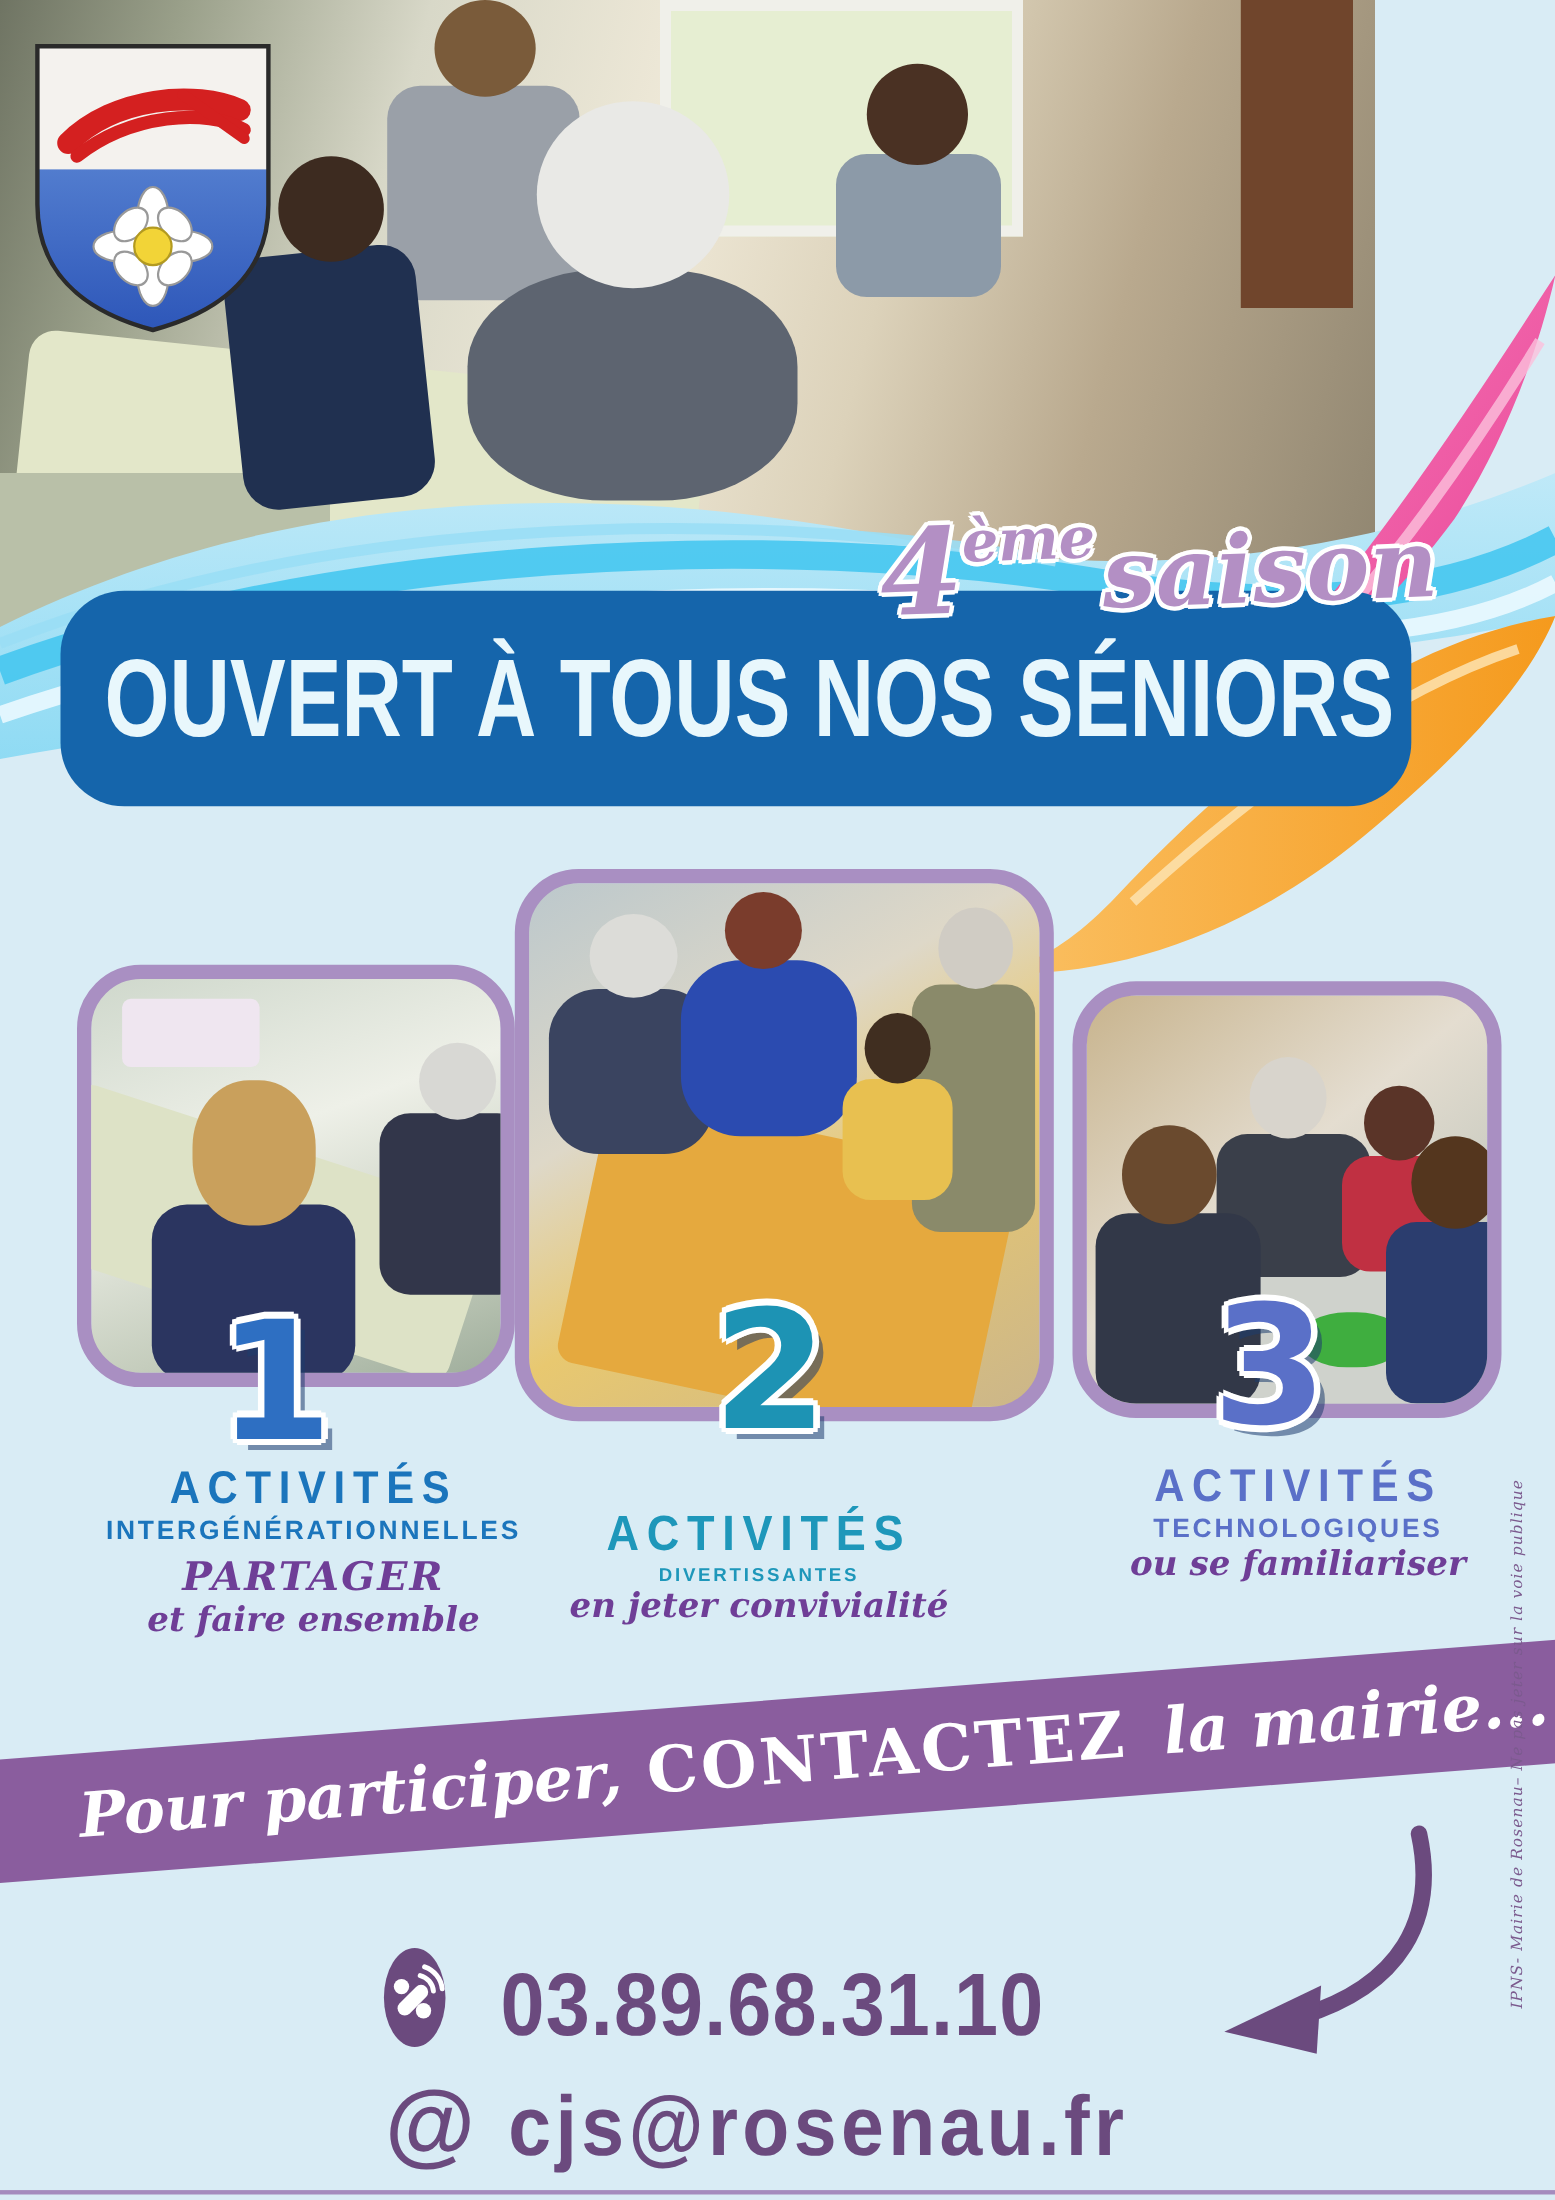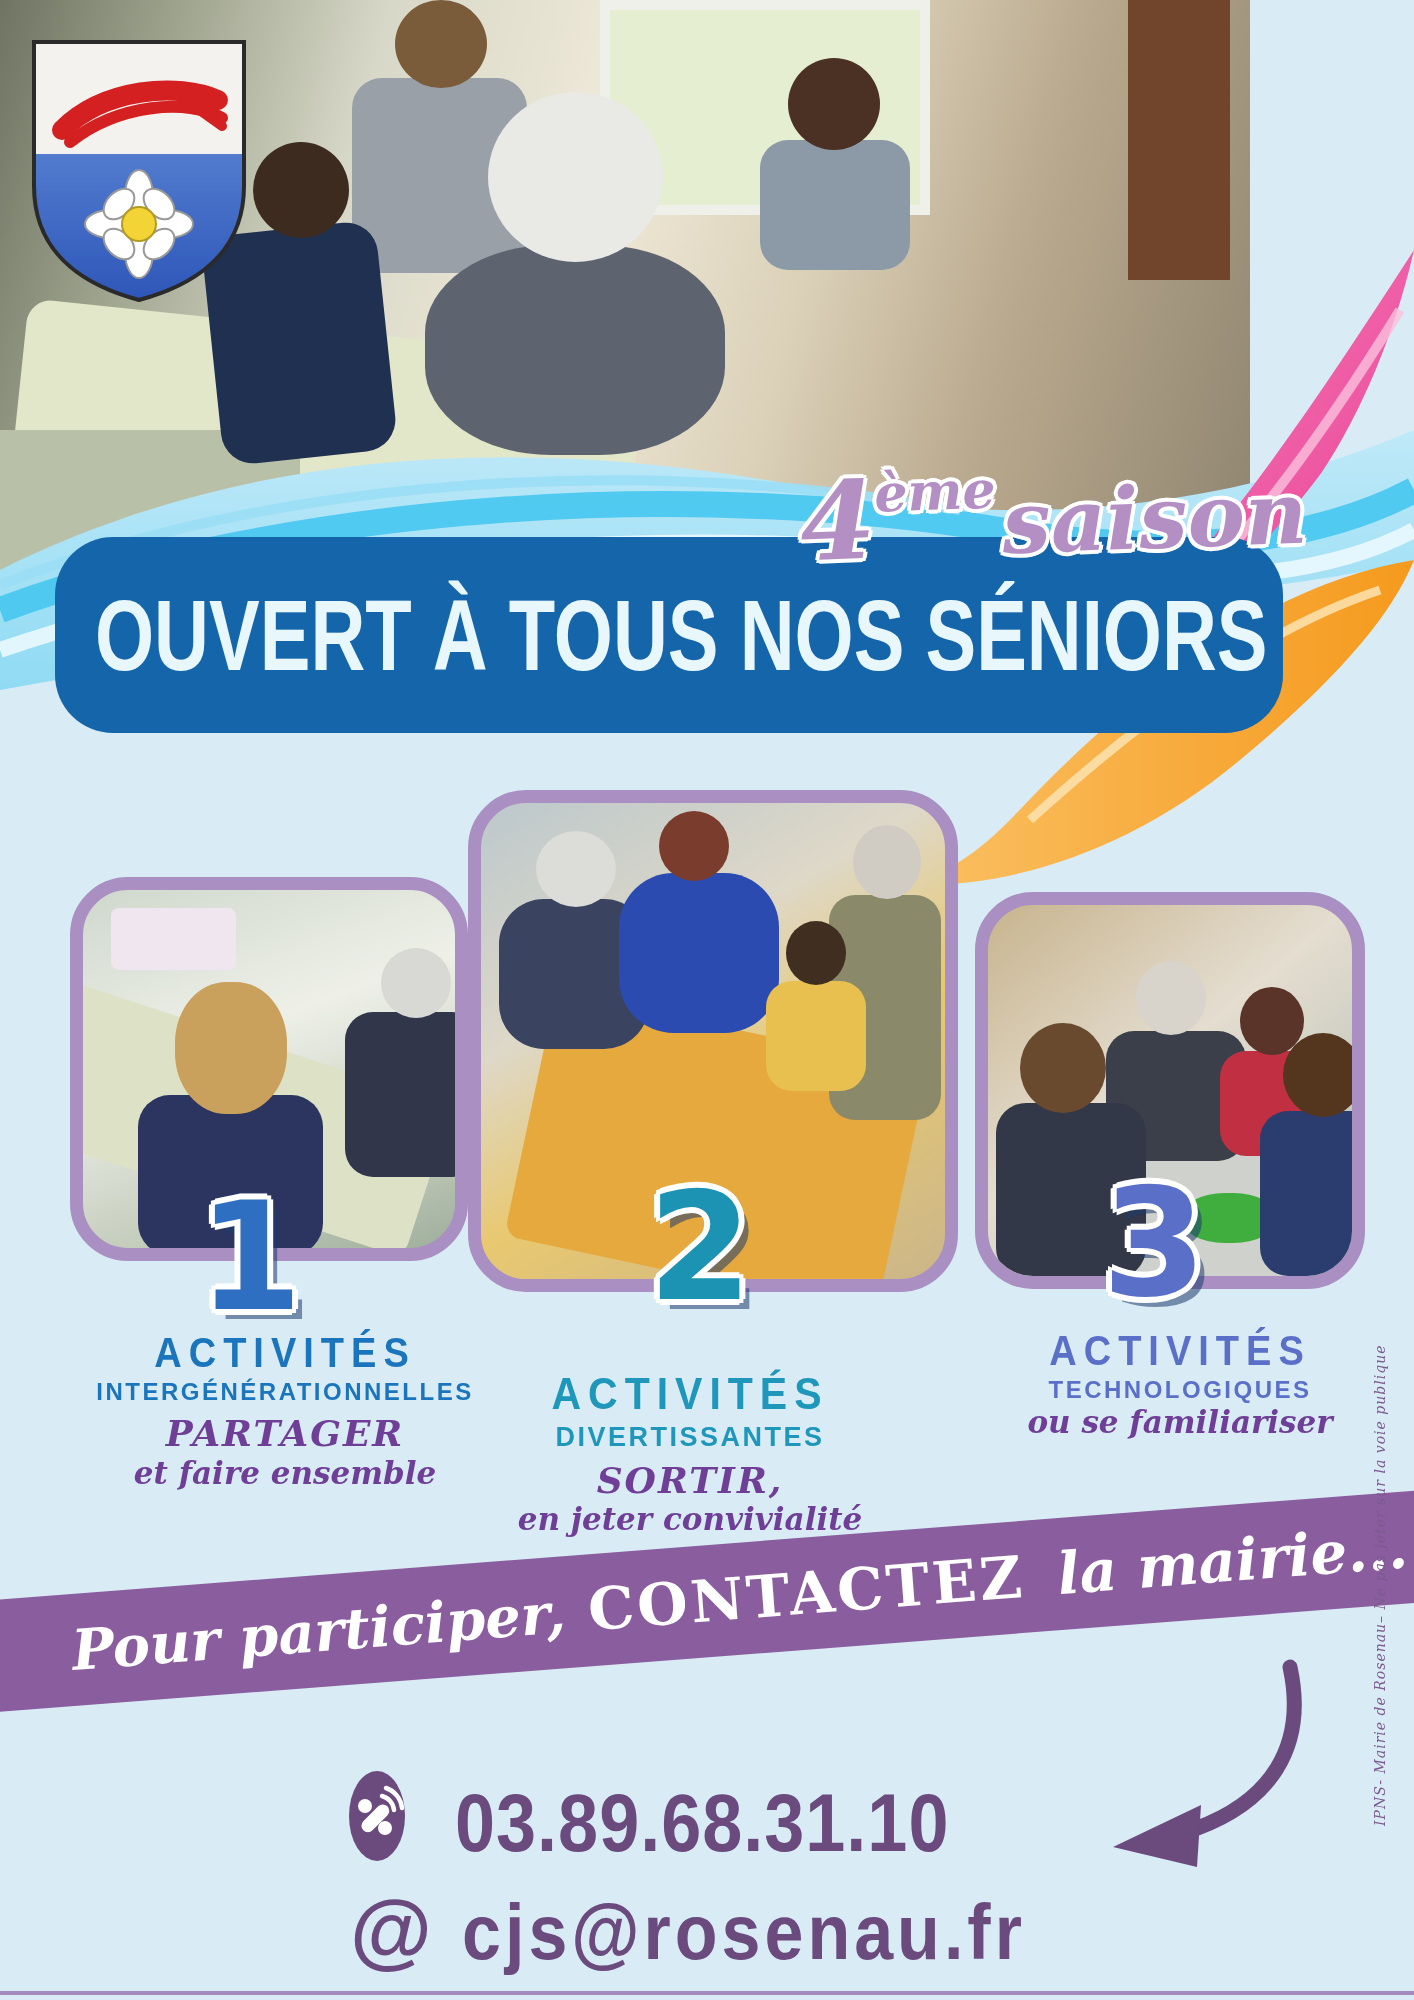--- a/index.html
+++ b/index.html
@@ -106,21 +106,21 @@
   .num3{left:1102px;top:1168px;color:#5a70c8;}
 
   
   .caption{position:absolute;z-index:4;text-align:center;line-height:1.12;}
   .cap1{left:70px;top:1332px;width:430px;}
   .cap2{left:445px;top:1372px;width:490px;}
   .cap3{left:962px;top:1330px;width:436px;}
   .cap-head{font-weight:bold;font-size:38px;letter-spacing:7px;transform:scaleY(1.1);}
   .cap-sub{font-weight:bold;font-size:24px;letter-spacing:2.5px;margin-top:4px;}
   .cap2 .cap-head{font-size:41px;}
-  .cap2 .cap-sub{font-size:27px;}
+  .cap2 .cap-sub{font-size:17px;}
   .cap-act{font-family:"DejaVu Serif",serif;font-style:italic;font-weight:bold;font-size:36px;
            color:#6f3e97;letter-spacing:2px;margin-top:8px;}
   .cap-det{font-family:"DejaVu Serif",serif;font-style:italic;font-weight:bold;font-size:31px;
            color:#6f3e97;margin-top:2px;}
   .c-blue{color:#1b75bc;} .c-teal{color:#1e97ba;} .c-indigo{color:#5a70c8;}
 
   
   .cta{position:absolute;left:-50px;top:1545px;width:1520px;height:112px;z-index:4;
        background:#8a5d9e;transform:rotate(-4.4deg);display:flex;align-items:center;}
   .cta .txt{margin-left:120px;color:#fff;white-space:nowrap;font-family:"DejaVu Serif",serif;}
@@ -278,21 +278,20 @@
 
   <div class="caption cap1">
     <div class="cap-head c-blue">ACTIVITÉS</div>
     <div class="cap-sub c-blue">INTERGÉNÉRATIONNELLES</div>
     <div class="cap-act">PARTAGER</div>
     <div class="cap-det">et faire ensemble</div>
   </div>
   <div class="caption cap2">
     <div class="cap-head c-teal">ACTIVITÉS</div>
     <div class="cap-sub c-teal">DIVERTISSANTES</div>
-    <div class="cap-act">SORTIR,</div>
     <div class="cap-det">en jeter convivialité</div>
   </div>
   <div class="caption cap3">
     <div class="cap-head c-indigo">ACTIVITÉS</div>
     <div class="cap-sub c-indigo">TECHNOLOGIQUES</div>
     <div class="cap-det">ou se familiariser</div>
   </div>
 
   <div class="cta">
     <div class="txt">

